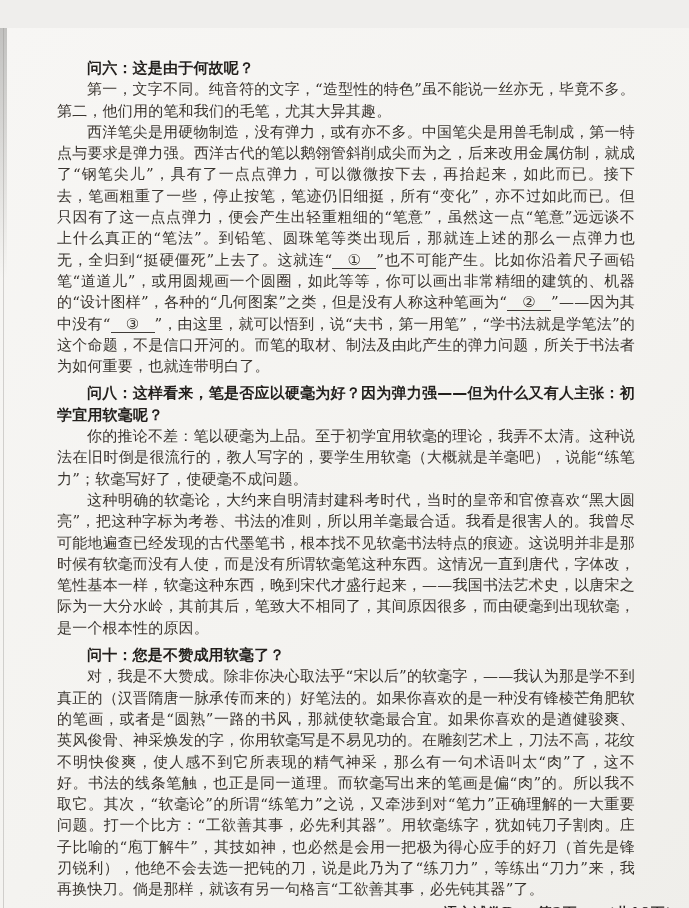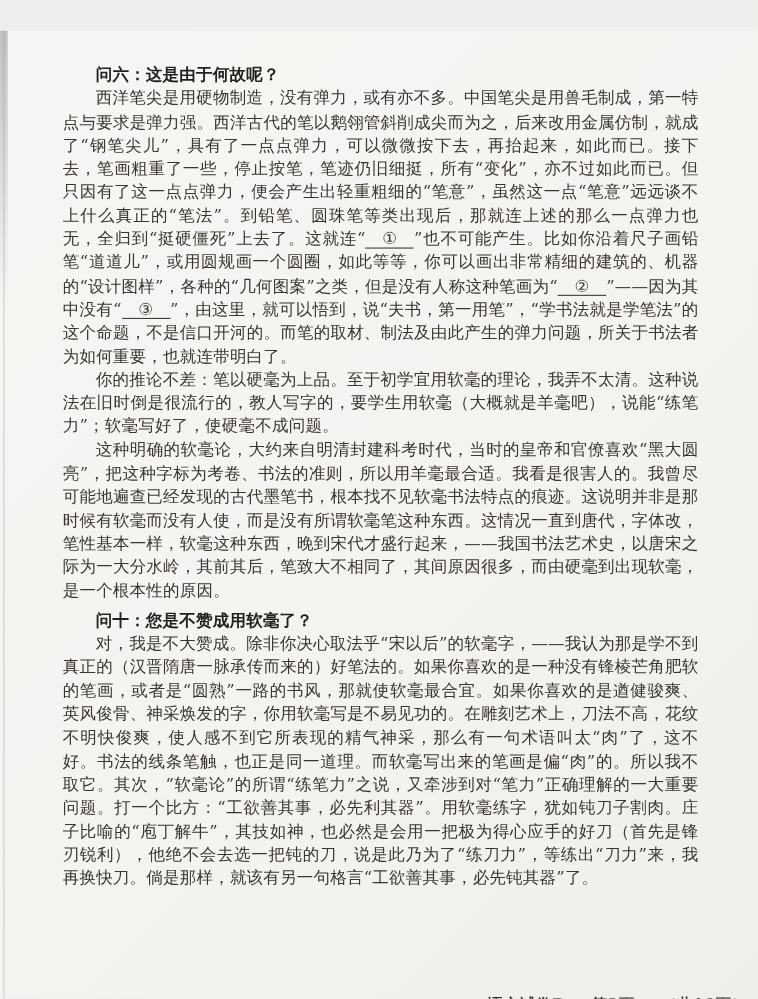--- a/index.html
+++ b/index.html
@@ -75,21 +75,23 @@
 </style>
 </head>
 <body>
 
 <div class="page">
   <div class="scan-edge"></div>
   <div class="scan-edge-line"></div>
 
   <div class="doc-body">
       <p class="question"><span>问六：这是由于何故呢？</span></p>
+      <p class="answer"><span>第一，文字不同。纯音符的文字，“造型性的特色”虽不能说一丝亦无，毕竟不多。第二，他们用的笔和我们的毛笔，尤其大异其趣。</span></p>
       <p class="answer"><span>西洋笔尖是用硬物制造，没有弹力，或有亦不多。中国笔尖是用兽毛制成，第一特点与要求是弹力强。西洋古代的笔以鹅翎管斜削成尖而为之，后来改用金属仿制，就成了“钢笔尖儿”，具有了一点点弹力，可以微微按下去，再抬起来，如此而已。接下去，笔画粗重了一些，停止按笔，笔迹仍旧细挺，所有“变化”，亦不过如此而已。但只因有了这一点点弹力，便会产生出轻重粗细的“笔意”，虽然这一点“笔意”远远谈不上什么真正的“笔法”。到铅笔、圆珠笔等类出现后，那就连上述的那么一点弹力也无，全归到“挺硬僵死”上去了。这就连“</span><span class="blank">①</span><span>”也不可能产生。比如你沿着尺子画铅笔“道道儿”，或用圆规画一个圆圈，如此等等，你可以画出非常精细的建筑的、机器的“设计图样”，各种的“几何图案”之类，但是没有人称这种笔画为“</span><span class="blank">②</span><span>”——因为其中没有“</span><span class="blank">③</span><span>”，由这里，就可以悟到，说“夫书，第一用笔”，“学书法就是学笔法”的这个命题，不是信口开河的。而笔的取材、制法及由此产生的弹力问题，所关于书法者为如何重要，也就连带明白了。</span></p>
+      <p class="question"><span>问八：这样看来，笔是否应以硬毫为好？因为弹力强——但为什么又有人主张：初学宜用软毫呢？</span></p>
       <p class="answer"><span>你的推论不差：笔以硬毫为上品。至于初学宜用软毫的理论，我弄不太清。这种说法在旧时倒是很流行的，教人写字的，要学生用软毫（大概就是羊毫吧），说能“练笔力”；软毫写好了，使硬毫不成问题。</span></p>
       <p class="answer"><span>这种明确的软毫论，大约来自明清封建科考时代，当时的皇帝和官僚喜欢“黑大圆亮”，把这种字标为考卷、书法的准则，所以用羊毫最合适。我看是很害人的。我曾尽可能地遍查已经发现的古代墨笔书，根本找不见软毫书法特点的痕迹。这说明并非是那时候有软毫而没有人使，而是没有所谓软毫笔这种东西。这情况一直到唐代，字体改，笔性基本一样，软毫这种东西，晚到宋代才盛行起来，——我国书法艺术史，以唐宋之际为一大分水岭，其前其后，笔致大不相同了，其间原因很多，而由硬毫到出现软毫，是一个根本性的原因。</span></p>
       <p class="question"><span>问十：您是不赞成用软毫了？</span></p>
       <p class="answer"><span>对，我是不大赞成。除非你决心取法乎“宋以后”的软毫字，——我认为那是学不到真正的（汉晋隋唐一脉承传而来的）好笔法的。如果你喜欢的是一种没有锋棱芒角肥软的笔画，或者是“圆熟”一路的书风，那就使软毫最合宜。如果你喜欢的是遒健骏爽、英风俊骨、神采焕发的字，你用软毫写是不易见功的。在雕刻艺术上，刀法不高，花纹不明快俊爽，使人感不到它所表现的精气神采，那么有一句术语叫太“肉”了，这不好。书法的线条笔触，也正是同一道理。而软毫写出来的笔画是偏“肉”的。所以我不取它。其次，“软毫论”的所谓“练笔力”之说，又牵涉到对“笔力”正确理解的一大重要问题。打一个比方：“工欲善其事，必先利其器”。用软毫练字，犹如钝刀子割肉。庄子比喻的“庖丁解牛”，其技如神，也必然是会用一把极为得心应手的好刀（首先是锋刃锐利），他绝不会去选一把钝的刀，说是此乃为了“练刀力”，等练出“刀力”来，我再换快刀。倘是那样，就该有另一句格言“工欲善其事，必先钝其器”了。</span></p>
     </div>
 
   <div class="footer">
     <span>语文试卷B</span>
     <span>第2页</span>
     <span>（共10页）</span>

